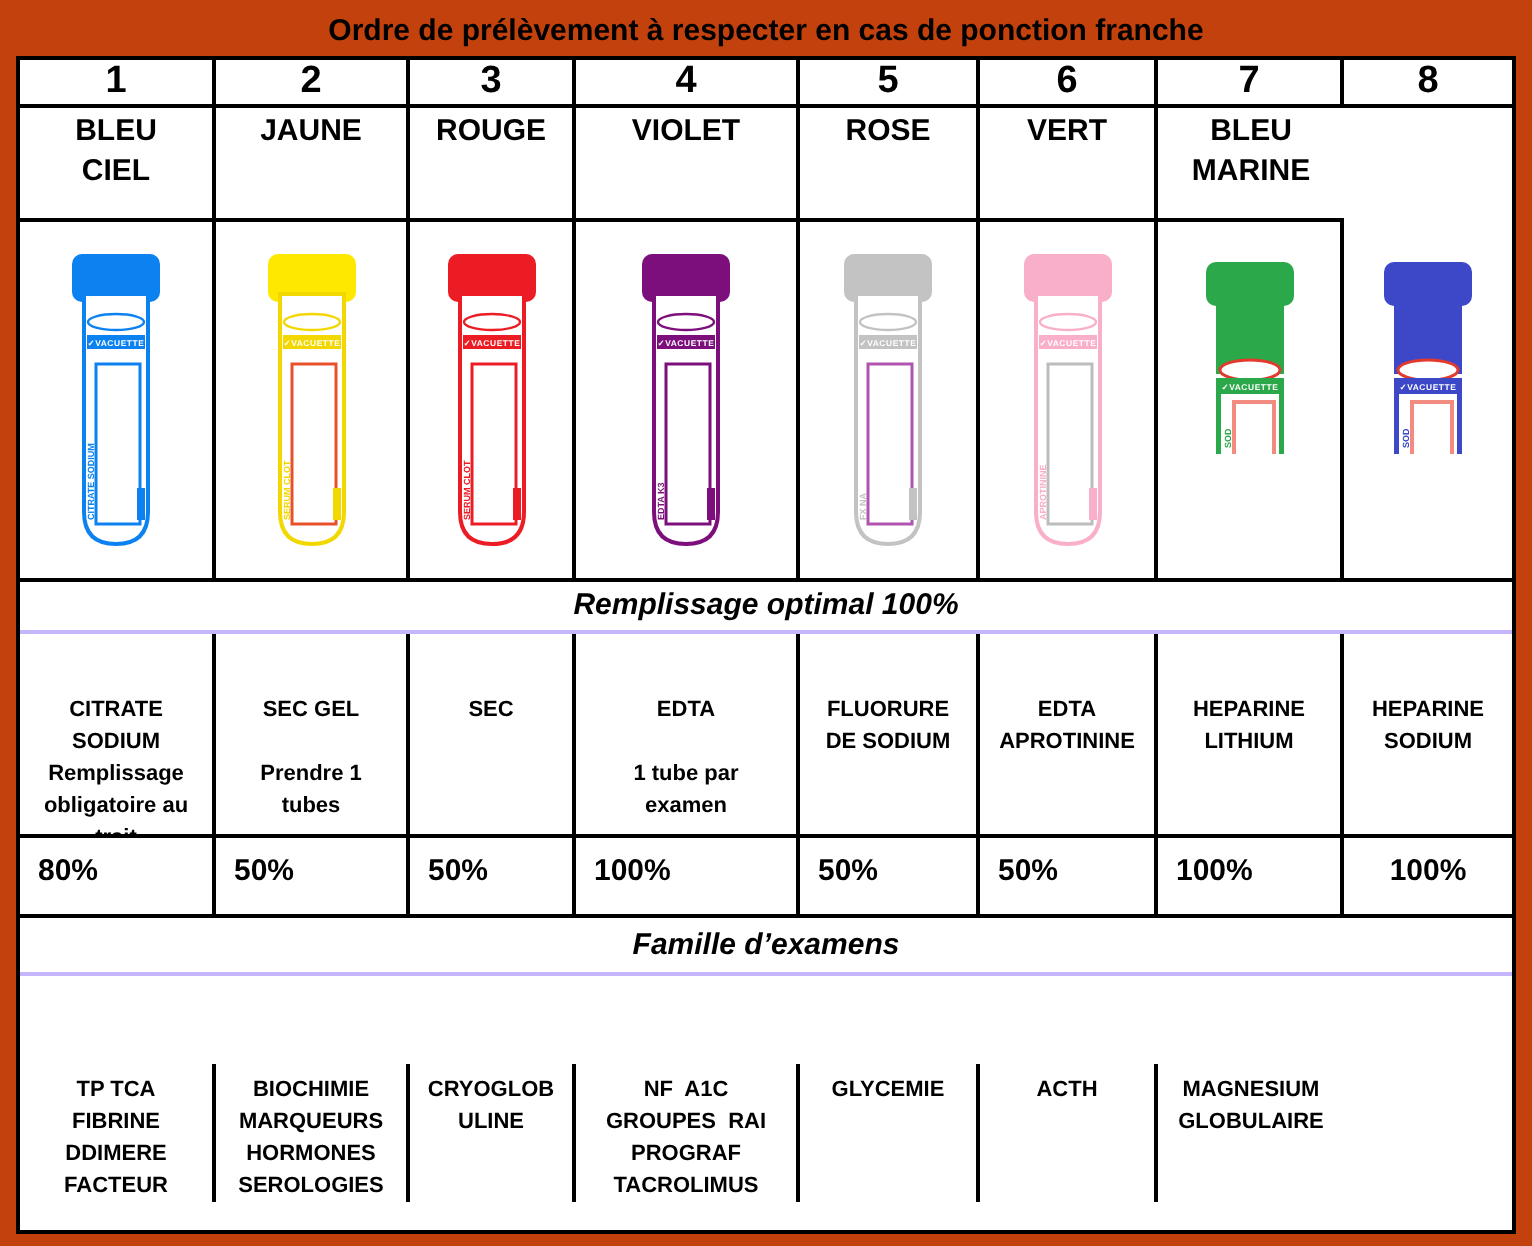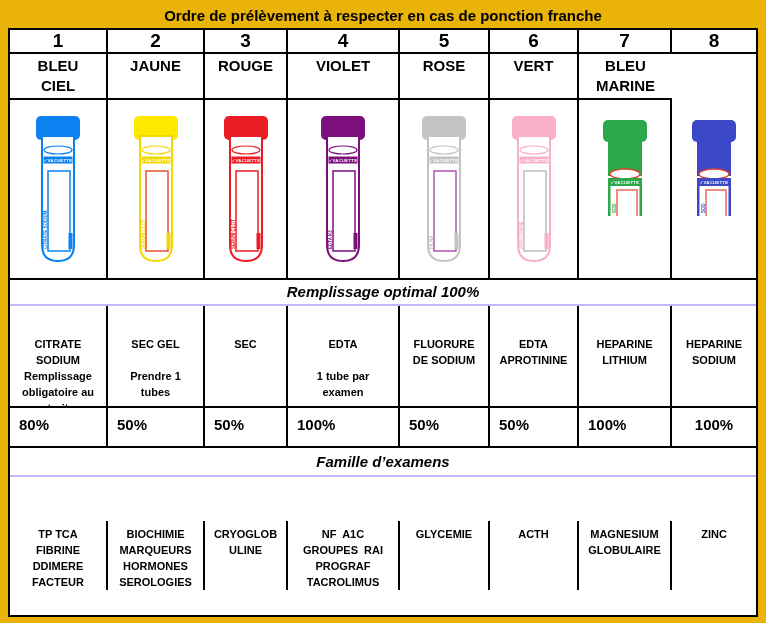--- a/index.html
+++ b/index.html
@@ -1,28 +1,28 @@
 <!DOCTYPE html>
 <html><head>
 <meta charset="utf-8">
 <style>
   * { margin:0; padding:0; box-sizing:border-box; }
   body { background:#fff; font-family:"Liberation Sans", sans-serif; color:#000; }
-  .sheet { position:relative; width:766px; height:623px; background:#eab308; overflow:hidden; }
+  .sheet { position:relative; width:766px; height:623px; background:#c2410c; overflow:hidden; }
   .title { position:absolute; top:7px; left:0; width:766px; text-align:center;
            font-size:15px; font-weight:bold; }
   .table { position:absolute; left:8px; top:28px; width:750px; height:589px;
            border:2px solid #000; background:#fff; }
   .row { display:grid; grid-template-columns:98px 97px 83px 112px 90px 89px 93px 84px; }
   .cell { border-right:2px solid #000; border-bottom:2px solid #000;
           text-align:center; overflow:hidden; }
   .cell:last-child { border-right:none; }
   .r-num  { height:24px; }
   .r-num .cell  { font-size:19px; font-weight:bold; line-height:21px; }
-  .r-name { height:46px; }
+  .r-name { height:57px; }
   .r-name .cell { font-size:15px; font-weight:bold; line-height:20px;
                   padding-top:2px; white-space:pre-wrap; }
   .r-tube { height:180px; }
   .r-tube .cell { display:flex; justify-content:center; align-items:flex-start;
                   padding-top:16px; }
   .band { height:26px; border-bottom:2px solid #c4b5fd; text-align:center;
           font-size:15px; font-weight:bold; line-height:24px;font-style:italic; }
   .band-famille { height:29px; line-height:27px; }
   .r-add  { height:102px; }
   .r-add .cell { font-size:11px; font-weight:bold; line-height:16px;
@@ -241,17 +241,16 @@
       <div class="cell">NF  A1C
 GROUPES  RAI
 PROGRAF
 TACROLIMUS
 CHARGE VIRALE
 CD4 CD8</div>
       <div class="cell">GLYCEMIE</div>
       <div class="cell">ACTH</div>
       <div class="cell">MAGNESIUM
 GLOBULAIRE</div>
-      <div class="cell">ZINC</div>
     </div>
 
   </div>
 </div>
 
 </body></html>

